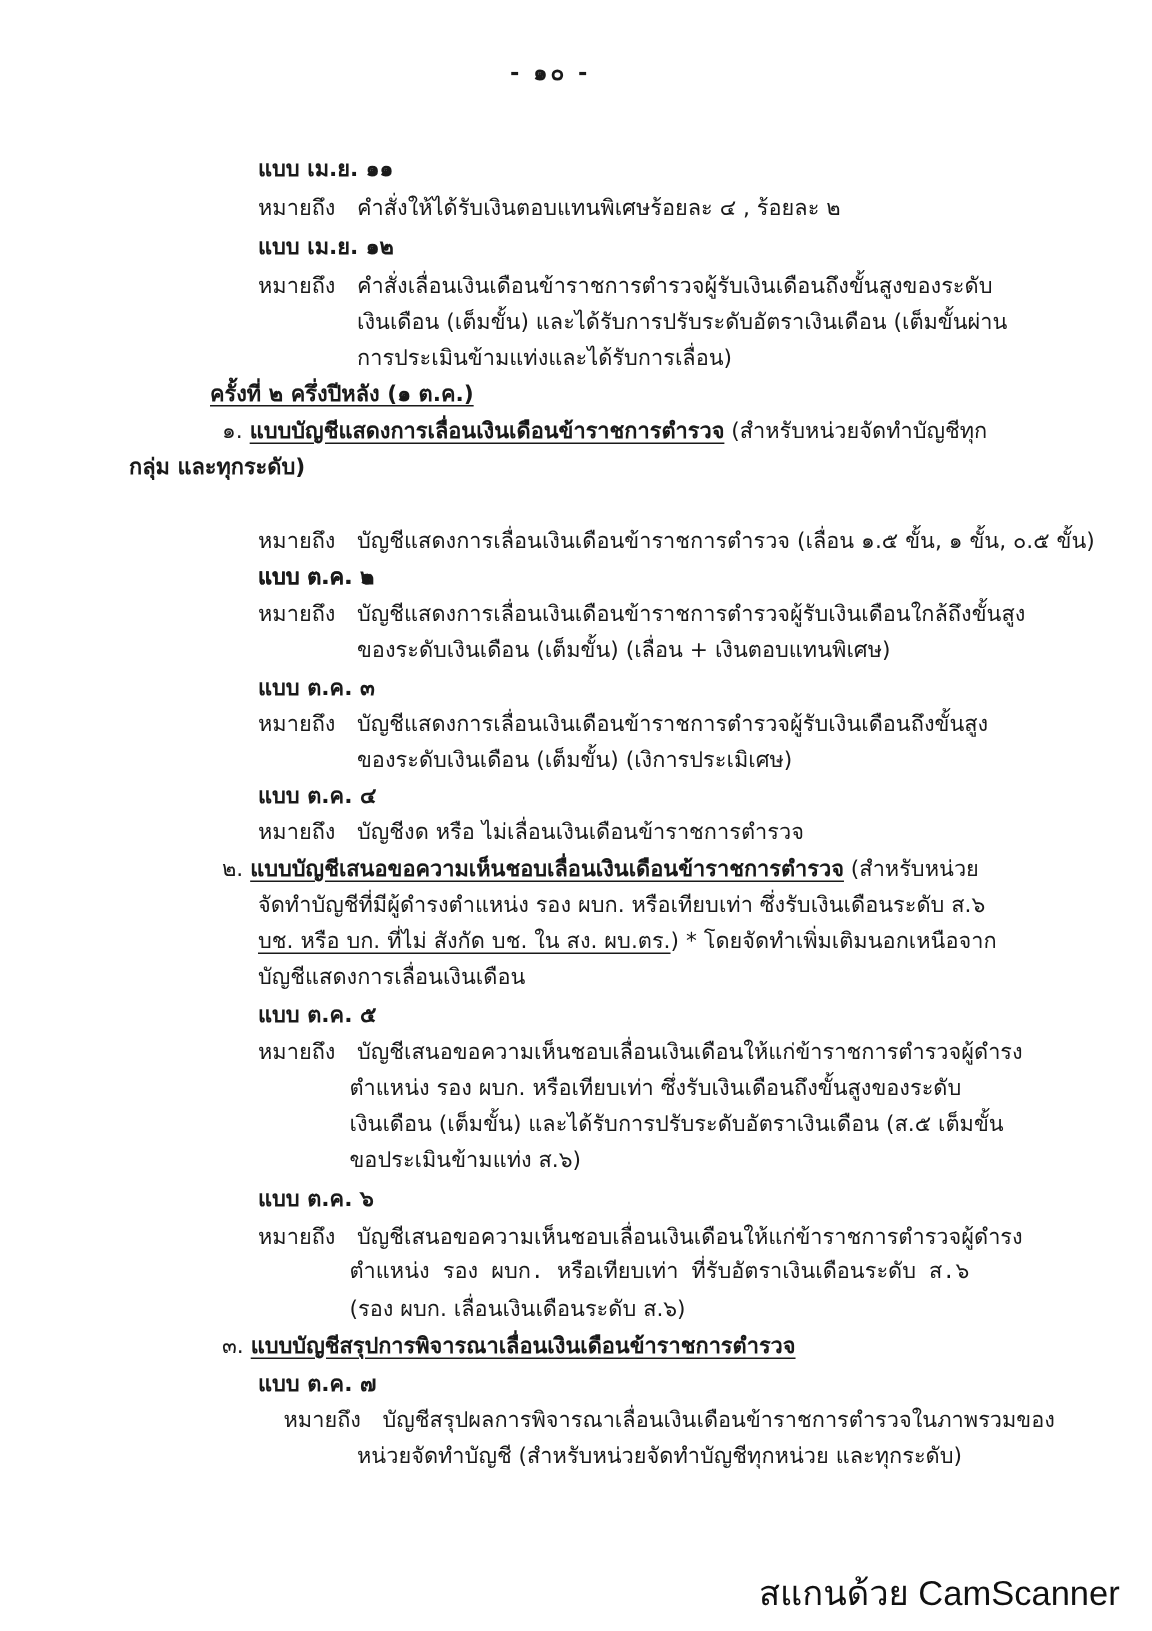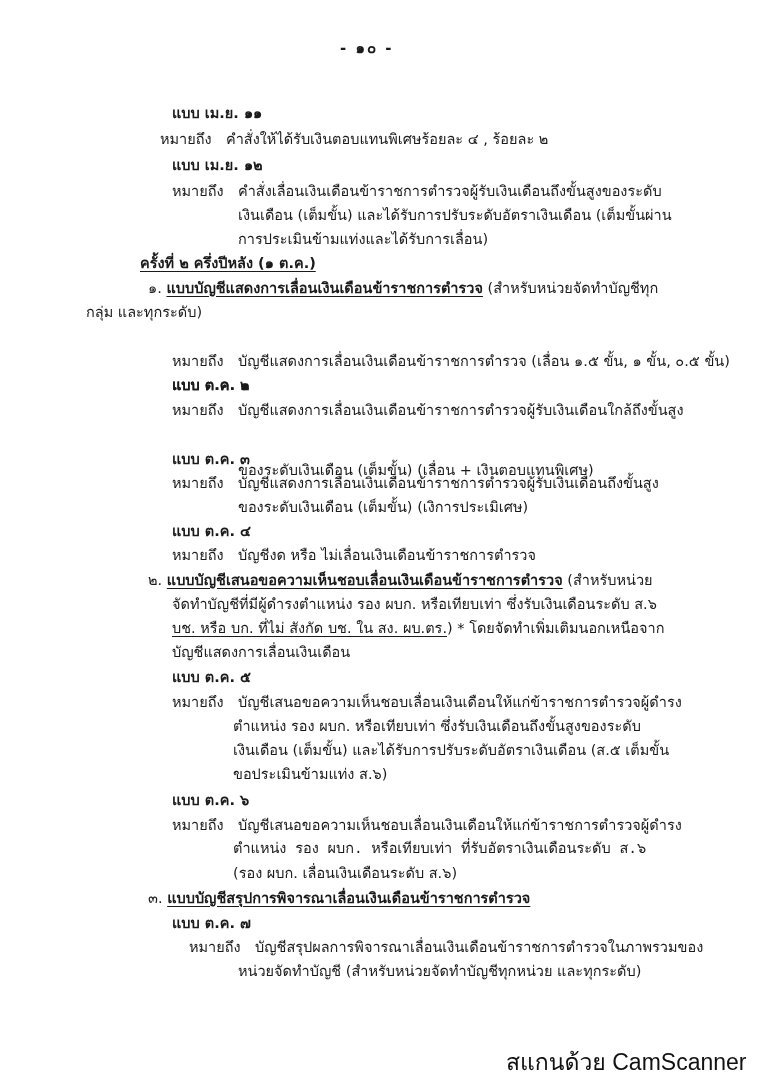--- a/index.html
+++ b/index.html
@@ -21,38 +21,38 @@
     white-space: nowrap;
   }
   .label { display: inline-block; width: 66px; }
 </style>
 </head>
 <body>
 
 <div class="page-num">- ๑๐ -</div>
 
 <div class="line bold" style="left:172px; top:103px;">แบบ เม.ย. ๑๑</div>
-<div class="line" style="left:160px; top:129px;"><span class="label">หมายถึง</span><span>คำสั่งให้ได้รับเงินตอบแทนพิเศษร้อยละ ๔ , ร้อยละ ๒</span></div>
+<div class="line" style="left:172px; top:129px;"><span class="label">หมายถึง</span><span>คำสั่งให้ได้รับเงินตอบแทนพิเศษร้อยละ ๔ , ร้อยละ ๒</span></div>
 
 <div class="line bold" style="left:172px; top:155px;">แบบ เม.ย. ๑๒</div>
 <div class="line" style="left:172px; top:181px;"><span class="label">หมายถึง</span><span>คำสั่งเลื่อนเงินเดือนข้าราชการตำรวจผู้รับเงินเดือนถึงขั้นสูงของระดับ</span></div>
 <div class="line" style="left:238px; top:205px;">เงินเดือน (เต็มขั้น) และได้รับการปรับระดับอัตราเงินเดือน (เต็มขั้นผ่าน</div>
 <div class="line" style="left:238px; top:229px;">การประเมินข้ามแท่งและได้รับการเลื่อน)</div>
 
 <div class="line bold ul" style="left:140px; top:253px;">ครั้งที่ ๒  ครึ่งปีหลัง (๑ ต.ค.)</div>
 
 <div class="line" style="left:148px; top:278px;"><span>๑.</span> <span class="bold ul">แบบบัญชีแสดงการเลื่อนเงินเดือนข้าราชการตำรวจ</span><span> (สำหรับหน่วยจัดทำบัญชีทุก</span></div>
-<div class="line" style="left:86px; top:302px;">กลุ่ม และทุกระดับ)</div>
+<div class="line" style="left:86px; top:302px;font-weight:bold;">กลุ่ม และทุกระดับ)</div>
 
 <div class="line bold" style="left:172px; top:327px;margin-top:48px;">แบบ ต.ค. ๑</div>
 <div class="line" style="left:172px; top:351px;"><span class="label">หมายถึง</span><span>บัญชีแสดงการเลื่อนเงินเดือนข้าราชการตำรวจ (เลื่อน ๑.๕ ขั้น, ๑ ขั้น, ๐.๕ ขั้น)</span></div>
 
 <div class="line bold" style="left:172px; top:375px;">แบบ ต.ค. ๒</div>
 <div class="line" style="left:172px; top:400px;"><span class="label">หมายถึง</span><span>บัญชีแสดงการเลื่อนเงินเดือนข้าราชการตำรวจผู้รับเงินเดือนใกล้ถึงขั้นสูง</span></div>
-<div class="line" style="left:238px; top:424px;margin-top:36px;">ของระดับเงินเดือน (เต็มขั้น)  (เลื่อน + เงินตอบแทนพิเศษ)</div>
+<div class="line" style="left:238px; top:424px;">ของระดับเงินเดือน (เต็มขั้น)  (เลื่อน + เงินตอบแทนพิเศษ)</div>
 
 <div class="line bold" style="left:172px; top:449px;">แบบ ต.ค. ๓</div>
 <div class="line" style="left:172px; top:473px;"><span class="label">หมายถึง</span><span>บัญชีแสดงการเลื่อนเงินเดือนข้าราชการตำรวจผู้รับเงินเดือนถึงขั้นสูง</span></div>
 <div class="line" style="left:238px; top:497px;">ของระดับเงินเดือน (เต็มขั้น) (เงิการประเมิเศษ)</div>
 
 <div class="line bold" style="left:172px; top:521px;">แบบ ต.ค. ๔</div>
 <div class="line" style="left:172px; top:545px;"><span class="label">หมายถึง</span><span>บัญชีงด หรือ ไม่เลื่อนเงินเดือนข้าราชการตำรวจ</span></div>
 
 <div class="line" style="left:148px; top:570px;"><span>๒.</span> <span class="bold ul">แบบบัญชีเสนอขอความเห็นชอบเลื่อนเงินเดือนข้าราชการตำรวจ</span><span>  (สำหรับหน่วย</span></div>
 <div class="line" style="left:172px; top:594px;">จัดทำบัญชีที่มีผู้ดำรงตำแหน่ง รอง ผบก. หรือเทียบเท่า ซึ่งรับเงินเดือนระดับ ส.๖</div>

